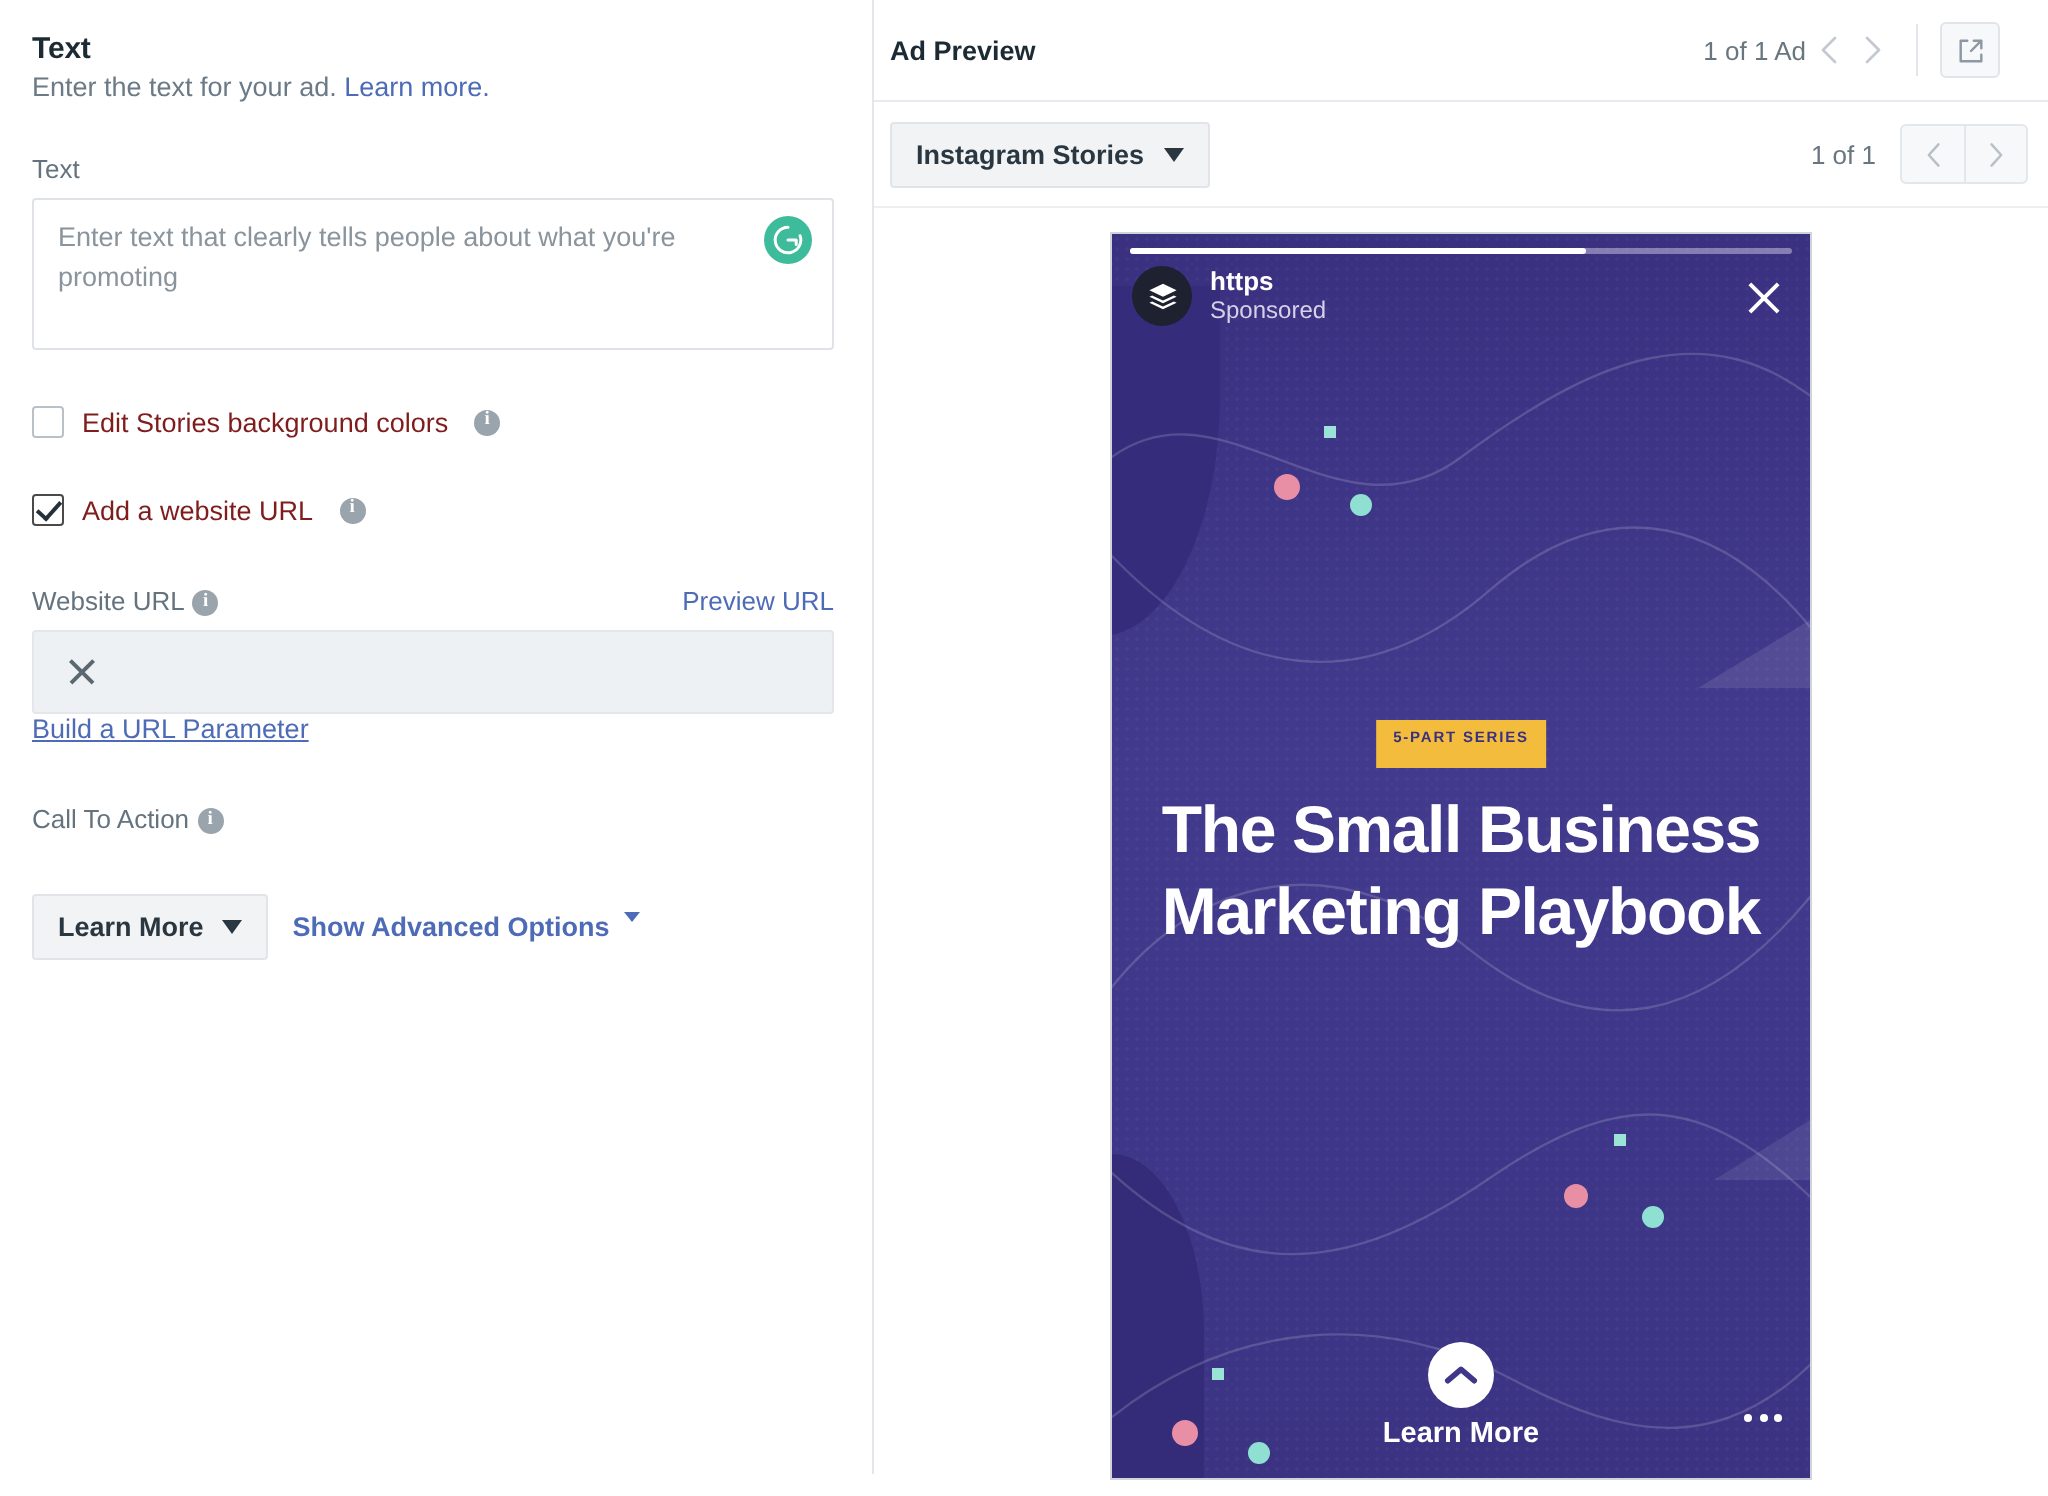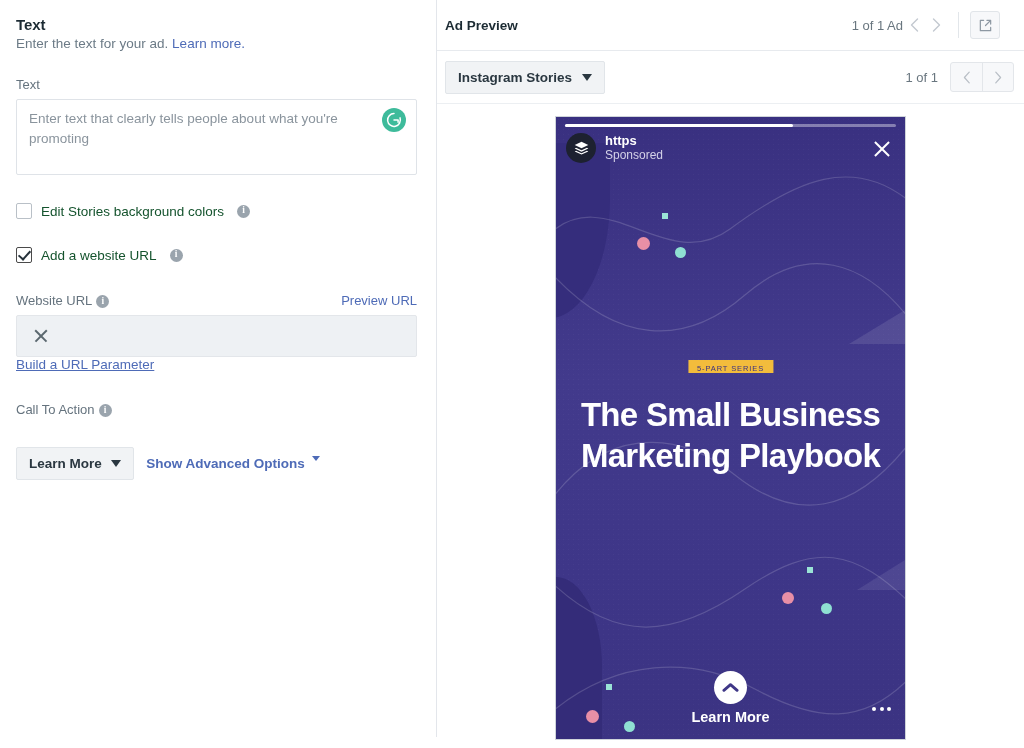--- a/index.html
+++ b/index.html
@@ -58,21 +58,21 @@
     border-radius: 2px; background: #fff; flex: none;
     position: relative;
   }
   .cb.checked { border-color: #4a4a4a; }
   .cb.checked:after {
     content: ""; position: absolute; left: 4px; top: 0px;
     width: 5px; height: 10px;
     border: solid #25313a; border-width: 0 2px 2px 0;
     transform: rotate(42deg);
   }
-  .cb-label { font-size: 13.5px; color: #14532d; }
+  .cb-label { font-size: 13.5px; color: #7f1d1d; }
   .info-i {
     display:inline-flex; align-items:center; justify-content:center;
     width: 13px; height: 13px; border-radius: 50%;
     background: #9aa4ad; color: #fff;
     font-size: 9.5px; font-weight: bold;
     font-family: "Liberation Serif", serif;
     vertical-align: middle;
     margin-left: 4px;
     line-height: 1;
   }
@@ -234,22 +234,22 @@
   }
   .close-x:before, .close-x:after {
     content:""; position:absolute; left:0; top:9px; width:20px; height:2px; background:#fff;
   }
   .close-x:before { transform: rotate(45deg); }
   .close-x:after  { transform: rotate(-45deg); }
 
   .badge {
     position:absolute; left:50%; transform:translateX(-50%); top:243px;
     background:#f3bc3c; color:#3a3180;
-    font-size:7.5px; font-weight:normal; letter-spacing:0.9px;
-    padding: 4px 9px 0; z-index:4;
+    font-size:7.5px; font-weight:bold; letter-spacing:0.9px;
+    padding: 4px 9px 11px; z-index:4;
   }
   .headline {
     position:absolute; left:0; right:0; top:277px;
     text-align:center; color:#ffffff; z-index:4;
     font-size: 33px; font-weight: bold; line-height: 41px;
     letter-spacing: -0.7px;
     padding: 0 10px;
   }
 
   .cta-wrap {

